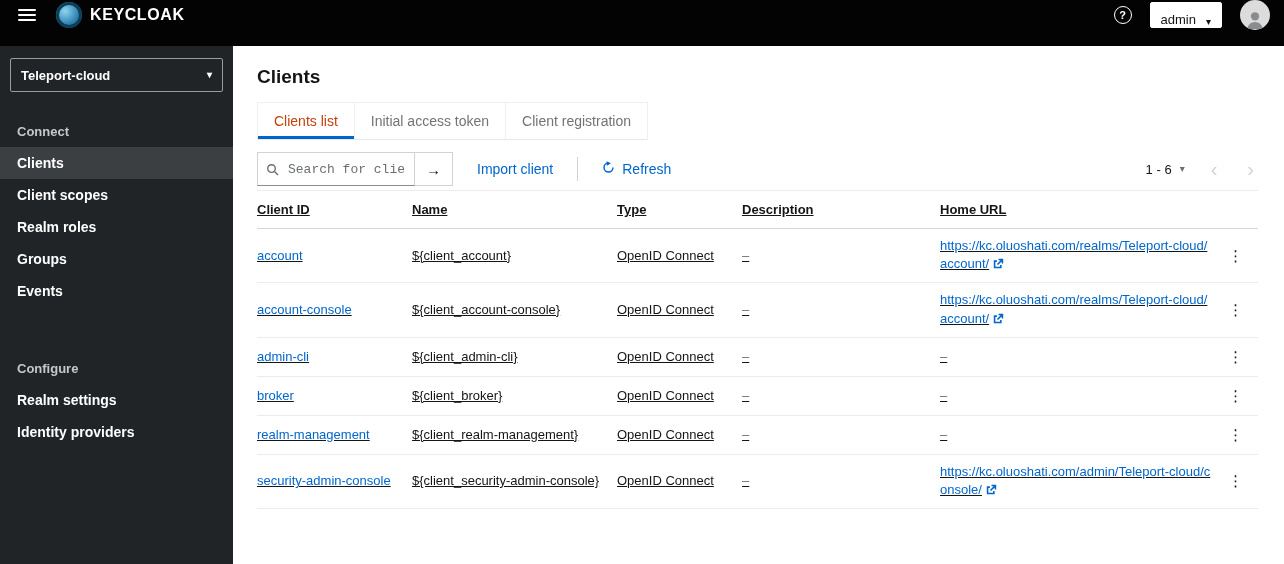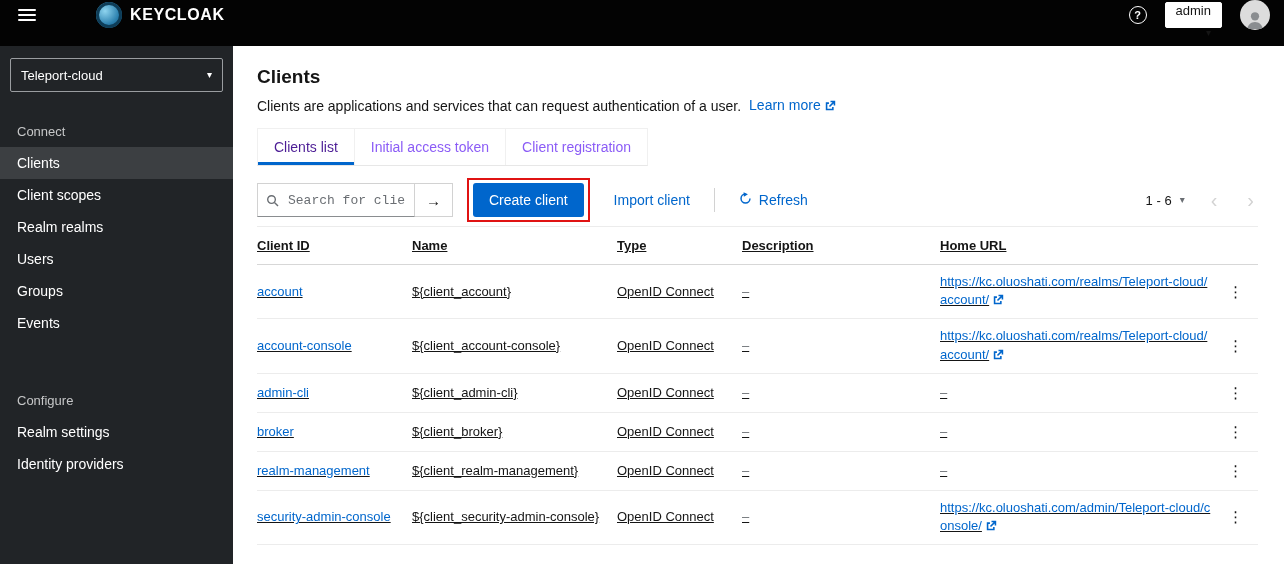--- a/index.html
+++ b/index.html
@@ -1,60 +1,60 @@
 <!DOCTYPE html>
 <html><head>
 <meta charset="utf-8">
 <style>
   * { margin:0; padding:0; box-sizing:border-box; }
   html, body { width:1284px; height:564px; }
   body { font-family:"Liberation Sans", sans-serif; background:#fff; color:#151515; overflow:hidden; }
 
   
-  .topbar { height:46px; background:#030303; display:flex; align-items:center; padding:0 14px 16px 18px;gap:40px; }
+  .topbar { height:46px; background:#030303; display:flex; align-items:center; padding:0 14px 16px 18px; }
   .hamburger { width:18px; display:flex; flex-direction:column; gap:3px; cursor:pointer; margin-right:20px; }
   .hamburger span { height:2px; background:#fff; display:block; border-radius:1px; }
   .brand { display:flex; align-items:center; gap:8px; cursor:pointer; }
   .brand-icon { width:26px; height:26px; border-radius:50%;
     background:radial-gradient(circle at 35% 35%, #8ed4ef, #2a7fae 58%, #16506f);
     box-shadow: inset 0 0 0 3px #0e3d58; }
   .brand-text { color:#fff; font-size:16px; font-weight:700; letter-spacing:.6px; }
   .topbar-right { margin-left:auto; display:flex; align-items:center; gap:18px; }
   .help-icon { width:18px; height:18px; border-radius:50%; border:1px solid #fff; color:#fff;
     font-size:11px; font-weight:700; display:flex; align-items:center; justify-content:center; cursor:pointer; }
   .user-menu { background:#fff; border-radius:2px; height:26px; padding:0 10px; display:flex;
-    align-items:flex-end; gap:10px; font-size:13px; color:#151515; cursor:pointer; border:1px solid #fff;flex-direction:column; }
+    align-items:flex-end; gap:10px; font-size:13px; color:#151515; cursor:pointer; border:1px solid #fff; }
   .caret { font-size:10px; line-height:1; }
   .avatar { width:30px; height:30px; border-radius:50%; background:#dcdcdc; display:flex;
     align-items:flex-end; justify-content:center; overflow:hidden; cursor:pointer; }
 
   
   .shell { display:flex; height:518px; }
 
   
-  .sidebar { width:233px; background:#212427; flex-shrink:0; padding-bottom:10px; }
+  .sidebar { width:233px; background:#212427; flex-shrink:0; padding-bottom:10px;font-weight:bold; }
   .realm-select { margin:12px 10px 0; border:1px solid #9a9da0; border-radius:2px; color:#fff; height:34px;
     padding:0 10px; display:flex; align-items:center; justify-content:space-between; font-size:13px; cursor:pointer; }
   .nav-section { margin-top:24px; }
   .nav-section.configure { margin-top:46px; }
   .nav-title { color:#c6c7c8; font-size:13px; padding:8px 17px; }
   .nav-item { color:#fff; font-size:14px; padding:8px 17px; cursor:pointer; }
   .nav-item.active { background:#3c3f42; }
 
   
   .content { flex:1; padding:20px 26px 0 24px; overflow:hidden; background:#fff; }
   .page-title { font-size:19px; font-weight:700; color:#151515; }
   .page-desc { margin-top:9px; font-size:14px; color:#151515; display:flex; align-items:center; gap:8px; }
   .link { color:#0066cc; text-decoration:none; cursor:pointer; }
   .ext-icon { display:inline-block; vertical-align:-1px; margin-left:4px; color:#0066cc; }
 
   .tabs { display:inline-flex; margin-top:14px; border:1px solid #f0f0f0; border-bottom:1px solid #e7e7e7; }
-  .tab { padding:10px 16px; font-size:14px; color:#8b5cf6; border-right:1px solid #f0f0f0; cursor:pointer; background:#fff; }
+  .tab { padding:10px 16px; font-size:14px; color:#737373; border-right:1px solid #f0f0f0; cursor:pointer; background:#fff; }
   .tab:last-child { border-right:none; }
-  .tab.active { color:#4c1d95; box-shadow: inset 0 -3px 0 #0066cc; }
+  .tab.active { color:#c2410c; box-shadow: inset 0 -3px 0 #0066cc; }
 
   .toolbar { display:flex; align-items:center; margin-top:12px; }
   .search { display:flex; }
   .search-wrap { position:relative; }
   .search-wrap .search-glyph { position:absolute; left:9px; top:10px; color:#6a6e73; }
   .search-input { width:158px; height:34px; border:1px solid #d2d2d2; border-bottom-color:#8a8d90;
     padding:0 8px 0 30px; font-size:13px; font-family:Liberation Mono, monospace; color:#151515; outline:none; }
   .search-input::placeholder { color:#6a6e73; }
   .search-go { width:38px; height:34px; border:1px solid #d2d2d2; border-left:none; background:#fff;
     font-size:15px; color:#151515; cursor:pointer; font-family:inherit; }
@@ -111,46 +111,36 @@
   <nav class="sidebar">
     <div class="realm-select">
       <span>Teleport-cloud</span>
       <span class="caret">▾</span>
     </div>
 
     <div class="nav-section">
       <div class="nav-title">Connect</div>
       <div class="nav-item active">Clients</div>
       <div class="nav-item">Client scopes</div>
-      <div class="nav-item">Realm realms</div>
-      <div class="nav-item">Users</div>
+      <div class="nav-item">Realm roles</div>
       <div class="nav-item">Groups</div>
       <div class="nav-item">Events</div>
     </div>
 
     <div class="nav-section configure">
       <div class="nav-title">Configure</div>
       <div class="nav-item">Realm settings</div>
       <div class="nav-item">Identity providers</div>
     </div>
   </nav>
 
   <main class="content">
 
     <h1 class="page-title">Clients</h1>
 
-    <div class="page-desc">
-      <span>Clients are applications and services that can request authentication of a user.</span>
-      <a class="link">
-        <span>Learn more</span><span class="ext-icon"><svg width="11" height="11" viewBox="0 0 14 14" fill="currentColor">
-              <path d="M7 1h6v6h-2V4.4L6.4 9 5 7.6 9.6 3H7V1z"></path>
-              <path d="M11 13H1V3h4v2H3v6h6V9h2v4z"></path>
-            </svg></span>
-      </a>
-    </div>
 
     <div class="tabs">
       <div class="tab active">Clients list</div>
       <div class="tab">Initial access token</div>
       <div class="tab">Client registration</div>
     </div>
 
     <div class="toolbar">
       <div class="search">
         <div class="search-wrap">
@@ -158,23 +148,20 @@
             <svg width="13" height="13" viewBox="0 0 16 16" fill="none" stroke="currentColor" stroke-width="1.7">
               <circle cx="6.8" cy="6.8" r="4.7"></circle>
                 <path d="M10.4 10.4 14.8 14.8"></path>
             </svg>
           </span>
           <input class="search-input" type="text" placeholder="Search for client" style="">
         </div>
         <button class="search-go">→</button>
       </div>
 
-      <div class="create-annotation">
-        <button class="btn-primary">Create client</button>
-      </div>
 
       <button class="toolbar-link">
         <span>Import client</span>
       </button>
 
       <div class="toolbar-divider"></div>
 
       <button class="toolbar-link">
         <span>
           <svg width="13" height="13" viewBox="0 0 16 16">

